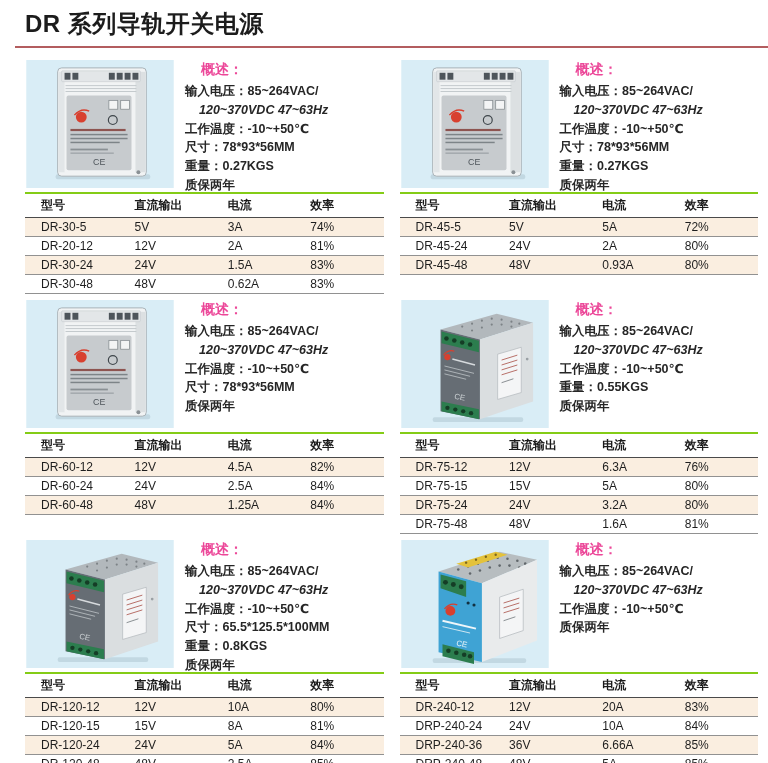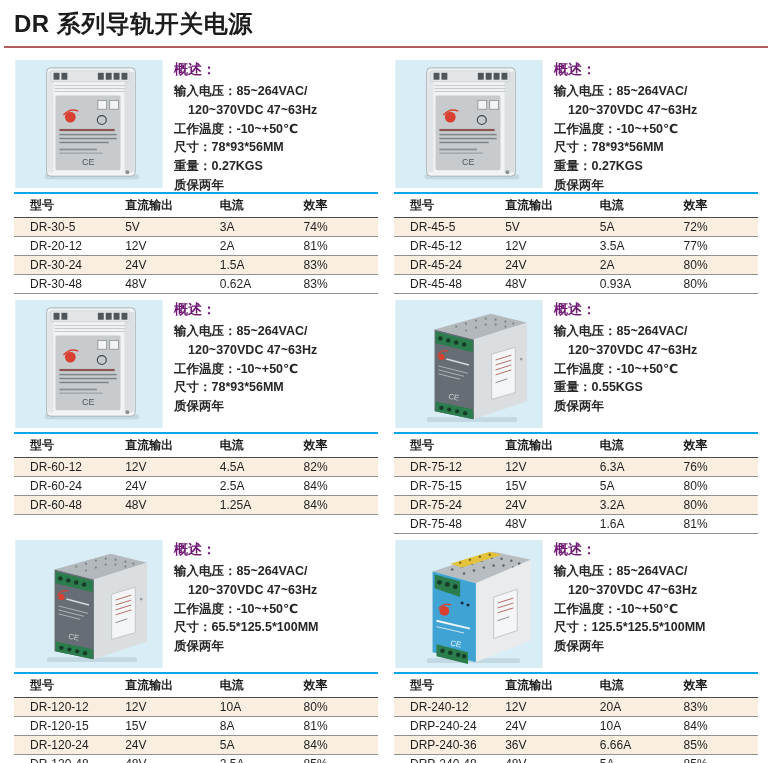--- a/index.html
+++ b/index.html
@@ -1,30 +1,30 @@
 <!DOCTYPE html>
 <html><head>
 <meta charset="utf-8">
 <style>
   html,body{margin:0;padding:0;}
   body{
     width:768px;height:763px;background:#ffffff;overflow:hidden;
     font-family:"Liberation Sans","DejaVu Sans",sans-serif;color:#1e1e1e;
   }
-  .page{box-sizing:border-box;width:768px;height:539px;padding:6px 10px 0 14px;}
+  .page{box-sizing:border-box;width:768px;height:539px;padding:6px 10px 0 25px;}
   .title{font-size:24px;font-weight:600;color:#1c1c1c;letter-spacing:.5px;margin:2px 0 6px 0;}
   .title-rule{height:2px;background:#b35d5f;margin:0 -10px 10px -10px;border:none;}
   .grid{display:grid;grid-template-columns:1fr 1fr;column-gap:16px;}
   .block{margin-bottom:4px;}
   .block-top{display:flex;height:132px;margin-bottom:2px;}
   .photo{width:150px;height:128px;flex:none;margin-top:2px;}
   .overview{flex:1;padding-left:10px;font-size:12.5px;font-weight:700;color:#262626;line-height:1.5;}
-  .overview-title{font-size:14px;font-weight:700;margin:1px 0 2px 0;color:#701a75;}
-  .ov-line.indent{padding-left:14px;}
-  table.spec{width:100%;border-collapse:collapse;border-top:2px solid #0ea5e9;font-size:12px;table-layout:fixed;}
+  .overview-title{font-size:14px;font-weight:700;margin:1px 0 2px 16px;color:#ec4899;}
+  .ov-line.indent{padding-left:14px;font-style:italic;}
+  table.spec{width:100%;border-collapse:collapse;border-top:2px solid #84cc16;font-size:12px;table-layout:fixed;}
   table.spec col:nth-child(1){width:30%;}
   table.spec col:nth-child(2){width:26%;}
   table.spec col:nth-child(3){width:23%;}
   table.spec col:nth-child(4){width:21%;}
   table.spec th{
     text-align:left;font-weight:700;color:#1a1a1a;
     padding:3px 2px;border-bottom:1.5px solid #4a4a4a;
   }
   table.spec td{padding:2px 2px;border-bottom:1px solid #919191;color:#1e1e1e;}
   table.spec th:first-child,table.spec td:first-child{padding-left:16px;}
@@ -276,26 +276,20 @@
           </tr>
         </thead>
         <tbody>
           <tr>
             <td>DR-45-5</td>
             <td>5V</td>
             <td>5A</td>
             <td>72%</td>
           </tr>
           <tr>
-            <td>DR-45-12</td>
-            <td>12V</td>
-            <td>3.5A</td>
-            <td>77%</td>
-          </tr>
-          <tr>
             <td>DR-45-24</td>
             <td>24V</td>
             <td>2A</td>
             <td>80%</td>
           </tr>
           <tr>
             <td>DR-45-48</td>
             <td>48V</td>
             <td>0.93A</td>
             <td>80%</td>
@@ -418,20 +412,21 @@
       <div class="block-top">
         <svg class="photo" viewBox="0 0 150 130">
             <use href="#psu-metal"></use>
           </svg>
         <div class="overview">
           <div class="overview-title">概述：</div>
           <div class="ov-line">输入电压：85~264VAC/</div>
           <div class="ov-line indent">120~370VDC 47~63Hz</div>
           <div class="ov-line">工作温度：-10~+50℃</div>
           <div class="ov-line">尺寸：65.5*125.5*100MM</div>
+          <div class="ov-line">重量：0.8KGS</div>
           <div class="ov-line">质保两年</div>
         </div>
       </div>
       <table class="spec">
         <colgroup>
             <col>
             <col>
             <col>
             <col>
           </colgroup>
@@ -475,21 +470,20 @@
     <section class="block">
       <div class="block-top">
         <svg class="photo" viewBox="0 0 150 130">
             <use href="#psu-blue"></use>
           </svg>
         <div class="overview">
           <div class="overview-title">概述：</div>
           <div class="ov-line">输入电压：85~264VAC/</div>
           <div class="ov-line indent">120~370VDC 47~63Hz</div>
           <div class="ov-line">工作温度：-10~+50℃</div>
-          <div class="ov-line">尺寸：125.5*125.5*100MM</div>
           <div class="ov-line">质保两年</div>
         </div>
       </div>
       <table class="spec">
         <colgroup>
             <col>
             <col>
             <col>
             <col>
           </colgroup>

